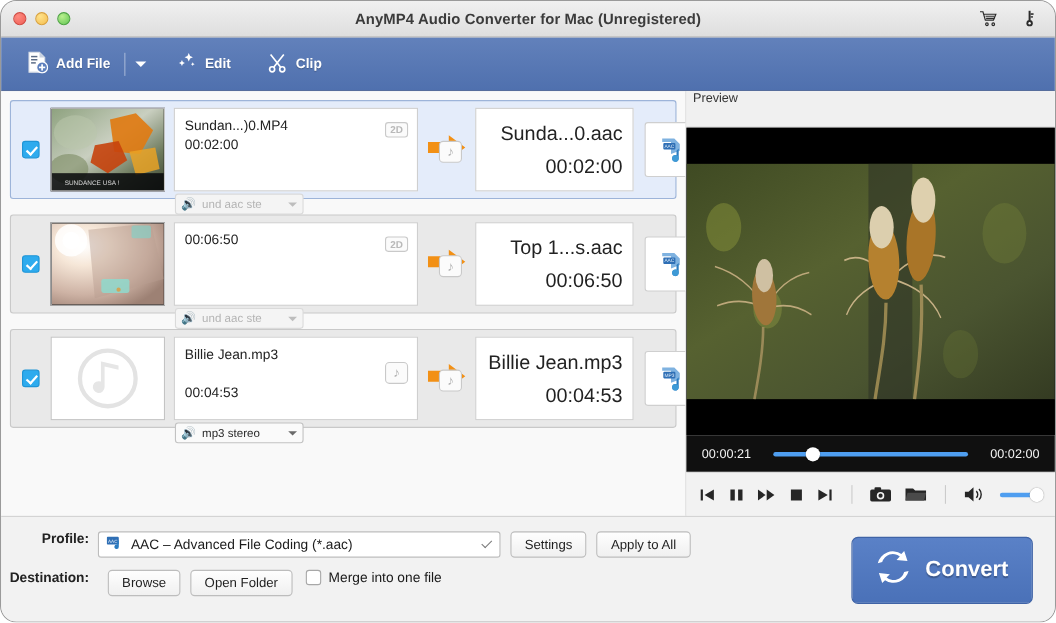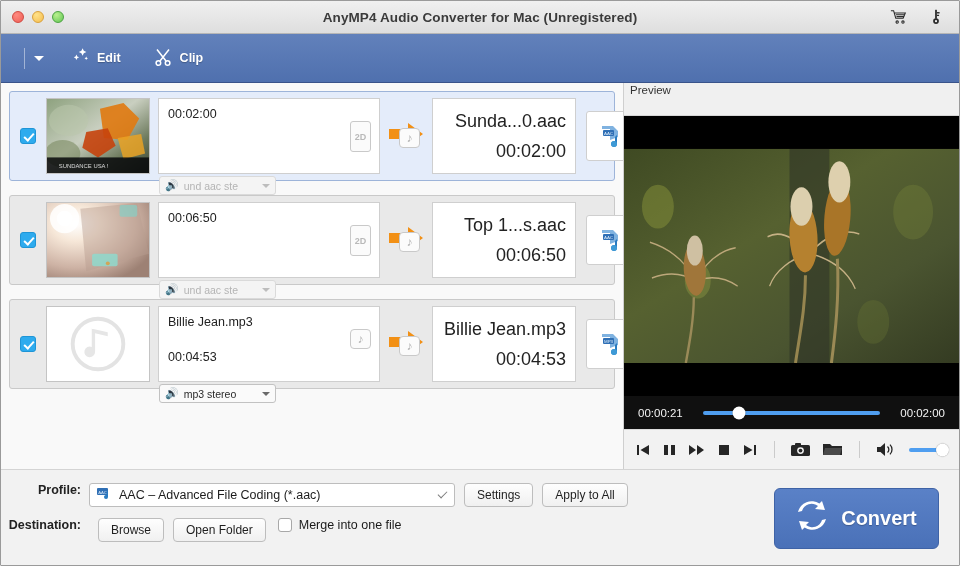--- a/index.html
+++ b/index.html
@@ -6,21 +6,21 @@
   html, body {
     width: 960px; height: 566px;
     font-family: "Liberation Sans", sans-serif;
     background: #ffffff;
     overflow: hidden;
   }
   .app {
     position: relative;
     width: 960px; height: 566px;
     background: #f2f2f2;
-    border-radius: 1px;
+    border-radius: 15px;
     overflow: hidden;
     border: 1px solid #9a9a9a;
   }
 
   
   .titlebar {
     position: relative;
     height: 33px;
     background: linear-gradient(to bottom, #f0f0f0 0%, #dedede 100%);
     border-bottom: 1px solid #b6b6b6;
@@ -123,22 +123,22 @@
     width: 222px; height: 76px;
     background: #fff; border: 1px solid #cfcfcf;
     position: relative;
     display: flex; flex-direction: column;
     padding: 7px 9px 0 9px;
     flex: 0 0 222px;
   }
   .infobox .ln { font-size: 12.5px; color: #222; line-height: 17px; white-space: nowrap; }
   .infobox.audio .ln:first-child { margin-bottom: 18px; }
   .badge2d {
-    position: absolute; right: 8px; top: 22px;
-    width: 21px; height: 31px;
+    position: absolute; right: 8px; top: 12px;
+    width: 21px; height: 14px;
     border: 1px solid #c9c9c9; border-radius: 3px;
     color: #b9b9b9; font-size: 9px; font-weight: bold;
     display: flex; align-items: center; justify-content: center;
     background: #fbfbfb;
   }
   .badgeNote {
     position: absolute; right: 8px; top: 22px;
     width: 21px; height: 20px;
     border: 1px solid #c9c9c9; border-radius: 4px;
     display: flex; align-items: center; justify-content: center;
@@ -329,20 +329,39 @@
           <rect x="11" y="4.5" width="3" height="1.6"></rect>
               <rect x="11" y="7.5" width="2.4" height="1.4"></rect>
             </g>
           <circle cx="10" cy="14.6" r="1.2" fill="#f4f4f4"></circle>
           </svg>
       </span>
     </div>
   </div>
 
   <div class="toolbar">
+    <div class="tbtn">
+      <span>
+        <svg width="21" height="21" viewBox="0 0 22 22">
+          <path d="M3.5 1.5h10l5 5v14h-15z" fill="#fff" stroke="#d8dde6" stroke-width="1"></path>
+          <path d="M13.5 1.5v5h5z" fill="#c9d2e0"></path>
+          <g fill="#5a6b86">
+              <rect x="5.5" y="5" width="6" height="1.4"></rect>
+              <rect x="5.5" y="8" width="6" height="1.4"></rect>
+              <rect x="5.5" y="11" width="4.5" height="1.4"></rect>
+            </g>
+          <circle cx="16" cy="16" r="5.2" fill="#5d7fbd" stroke="#fff" stroke-width="1.2"></circle>
+          <g fill="#fff">
+              <rect x="15.2" y="13" width="1.6" height="6"></rect>
+              <rect x="13" y="15.2" width="6" height="1.6"></rect>
+            </g>
+        </svg>
+      </span>
+      <span>Add File</span>
+    </div>
     <div class="tb-sep"></div>
     <div class="caret-dn"></div>
 
     <div class="tbtn">
       <span>
         <svg width="20" height="20" viewBox="0 0 20 20" fill="#ffffff">
           <path d="M12.6 1.2l1.2 2.6 2.6 1.2-2.6 1.2-1.2 2.6-1.2-2.6L8.8 5l2.6-1.2z"></path>
           <path d="M6.4 7.6l.85 1.85L9.1 10.3l-1.85.85L6.4 13l-.85-1.85L3.7 10.3l1.85-.85z"></path>
           <path d="M16.2 9.6l.55 1.2 1.2.55-1.2.55-.55 1.2-.55-1.2-1.2-.55 1.2-.55z"></path>
         </svg>
@@ -382,20 +401,21 @@
             <ellipse cx="22" cy="22" rx="20" ry="16" fill="#b9c6ac" opacity=".55"></ellipse>
             <path d="M54 10 L78 4 L94 20 L82 42 L58 40 Z" fill="#e07b12" opacity=".92"></path>
             <path d="M40 34 L62 30 L70 48 L52 60 L36 50 Z" fill="#c7420c" opacity=".9"></path>
             <path d="M72 40 L96 36 L100 56 L78 62 Z" fill="#e9a225" opacity=".85"></path>
             <ellipse cx="16" cy="56" rx="18" ry="14" fill="#7c8a62" opacity=".6"></ellipse>
             <rect y="60" width="104" height="16" fill="#07080a" opacity=".85"></rect>
             <text x="12" y="71" font-family="Liberation Sans" font-size="6" fill="#e9e9e9" opacity=".9">SUNDANCE USA !</text>
           </svg>
         </div>
         <div class="infobox">
+          <div class="ln">Sundan...)0.MP4</div>
           <div class="ln">00:02:00</div>
           <div class="badge2d">2D</div>
           <div class="audsel">
             <span class="spk">🔊</span>
             <span>und aac ste</span>
             <span class="cv"></span>
           </div>
         </div>
         <div class="arrow">
           <svg width="36" height="26" viewBox="0 0 36 26">

